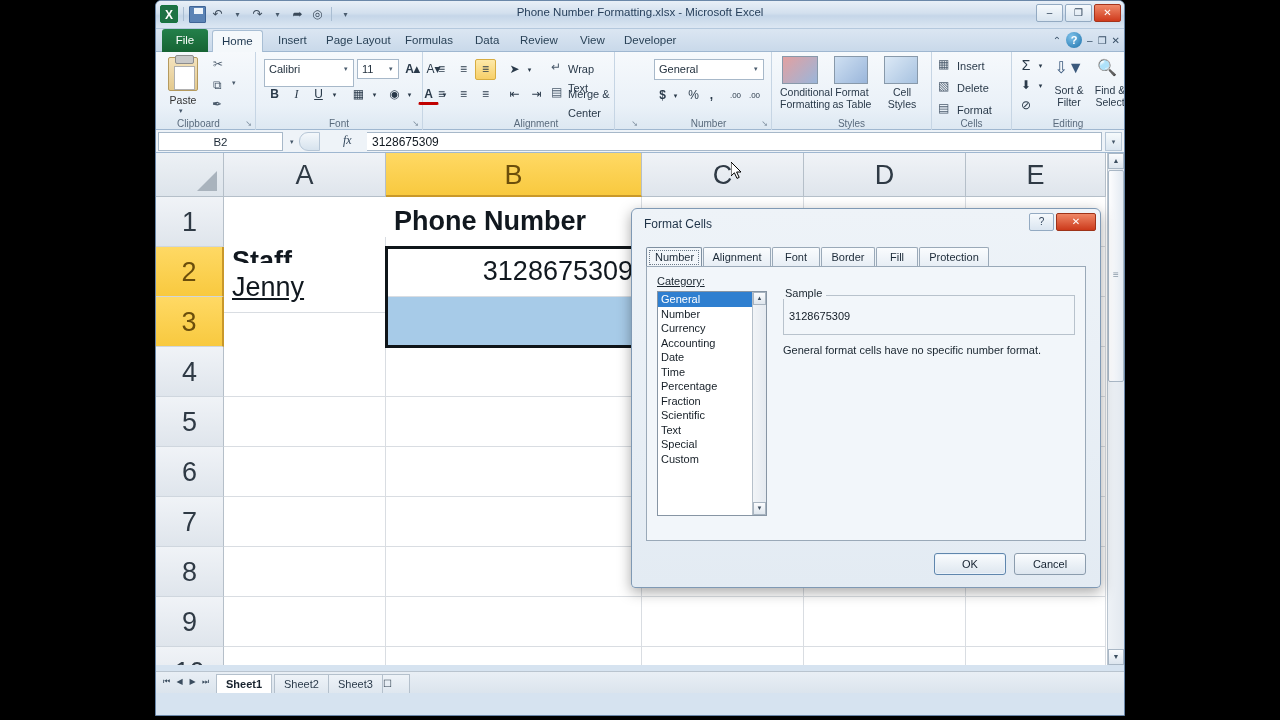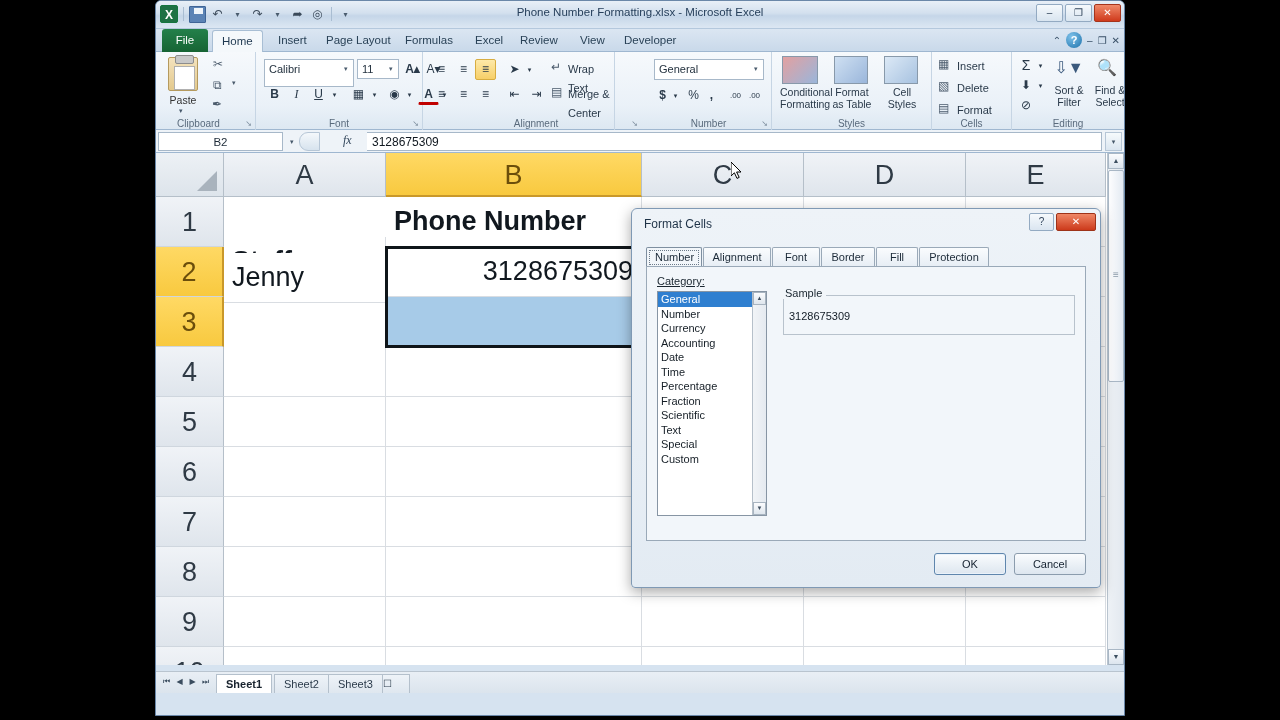--- a/index.html
+++ b/index.html
@@ -380,21 +380,21 @@
       <div class="wbtn close">✕</div>
     </div>
   </div>
 
   <div id="ribtabs">
     <div class="rtab file" style="left:6px;width:46px;text-align:center;padding:0;">File</div>
     <div class="rtab active" style="left:56px;">Home</div>
     <div class="rtab" style="left:113px;">Insert</div>
     <div class="rtab" style="left:161px;">Page Layout</div>
     <div class="rtab" style="left:240px;">Formulas</div>
-    <div class="rtab" style="left:310px;">Excel</div>
+    <div class="rtab" style="left:310px;">Data</div>
     <div class="rtab" style="left:355px;">Review</div>
     <div class="rtab" style="left:415px;">View</div>
     <div class="rtab" style="left:459px;">Developer</div>
     <div class="winright">
       <span class="minib">⌃</span>
       <span class="helpq">?</span>
       <span class="minib">–</span>
       <span class="minib">❐</span>
       <span class="minib">✕</span>
     </div>
@@ -531,21 +531,21 @@
     <div class="rowhdr" style="top:394px;height:50px;line-height:50px;">8</div>
     <div class="rowhdr" style="top:444px;height:50px;line-height:50px;">9</div>
     <div class="rowhdr" style="top:494px;height:50px;line-height:50px;">10</div>
 
     <div class="cell bold" style="left:68px;top:44px;width:162px;height:50px;margin-top:40px;">Staff</div>
     <div class="cell bold" style="left:230px;top:44px;width:256px;height:50px;">Phone Number</div>
     <div class="cell" style="left:486px;top:44px;width:162px;height:50px;"></div>
     <div class="cell" style="left:648px;top:44px;width:162px;height:50px;"></div>
     <div class="cell" style="left:810px;top:44px;width:140px;height:50px;"></div>
 
-    <div class="cell" style="left:68px;top:100px;width:162px;height:50px;">Jenny</div>
+    <div class="cell" style="left:68px;top:110px;width:162px;height:50px;text-decoration:underline;">Jenny</div>
     <div class="cell right" style="left:230px;top:94px;width:256px;height:50px;">3128675309</div>
     <div class="cell" style="left:486px;top:94px;width:162px;height:50px;"></div>
     <div class="cell" style="left:648px;top:94px;width:162px;height:50px;"></div>
     <div class="cell" style="left:810px;top:94px;width:140px;height:50px;"></div>
 
     <div class="cell selfill" style="left:230px;top:144px;width:256px;height:50px;"></div>
     <div class="cell" style="left:486px;top:144px;width:162px;height:50px;"></div>
     <div class="cell" style="left:648px;top:144px;width:162px;height:50px;"></div>
     <div class="cell" style="left:810px;top:144px;width:140px;height:50px;"></div>
 
@@ -652,20 +652,21 @@
       <div class="catitem">Custom</div>
       <div id="catsb">
         <div class="catsbbtn" style="top:0;">▲</div>
         <div class="catsbbtn" style="bottom:0;">▼</div>
       </div>
     </div>
 
     <div id="samplegrp"></div>
     <div id="samplelbl">Sample</div>
     <div id="samplevalue">3128675309</div>
+    <div id="descr">General format cells have no specific number format.</div>
   </div>
 
   <div id="dlgok">OK</div>
   <div id="dlgcancel">Cancel</div>
 </div>
 
 <svg id="cursor" viewBox="0 0 12 18">
   <polygon points="0,0 0,14 3.4,10.8 6,16.4 8.2,15.4 5.6,10 10,10" fill="#ffffff" stroke="#000000" stroke-width="1"></polygon>
 </svg>
 

